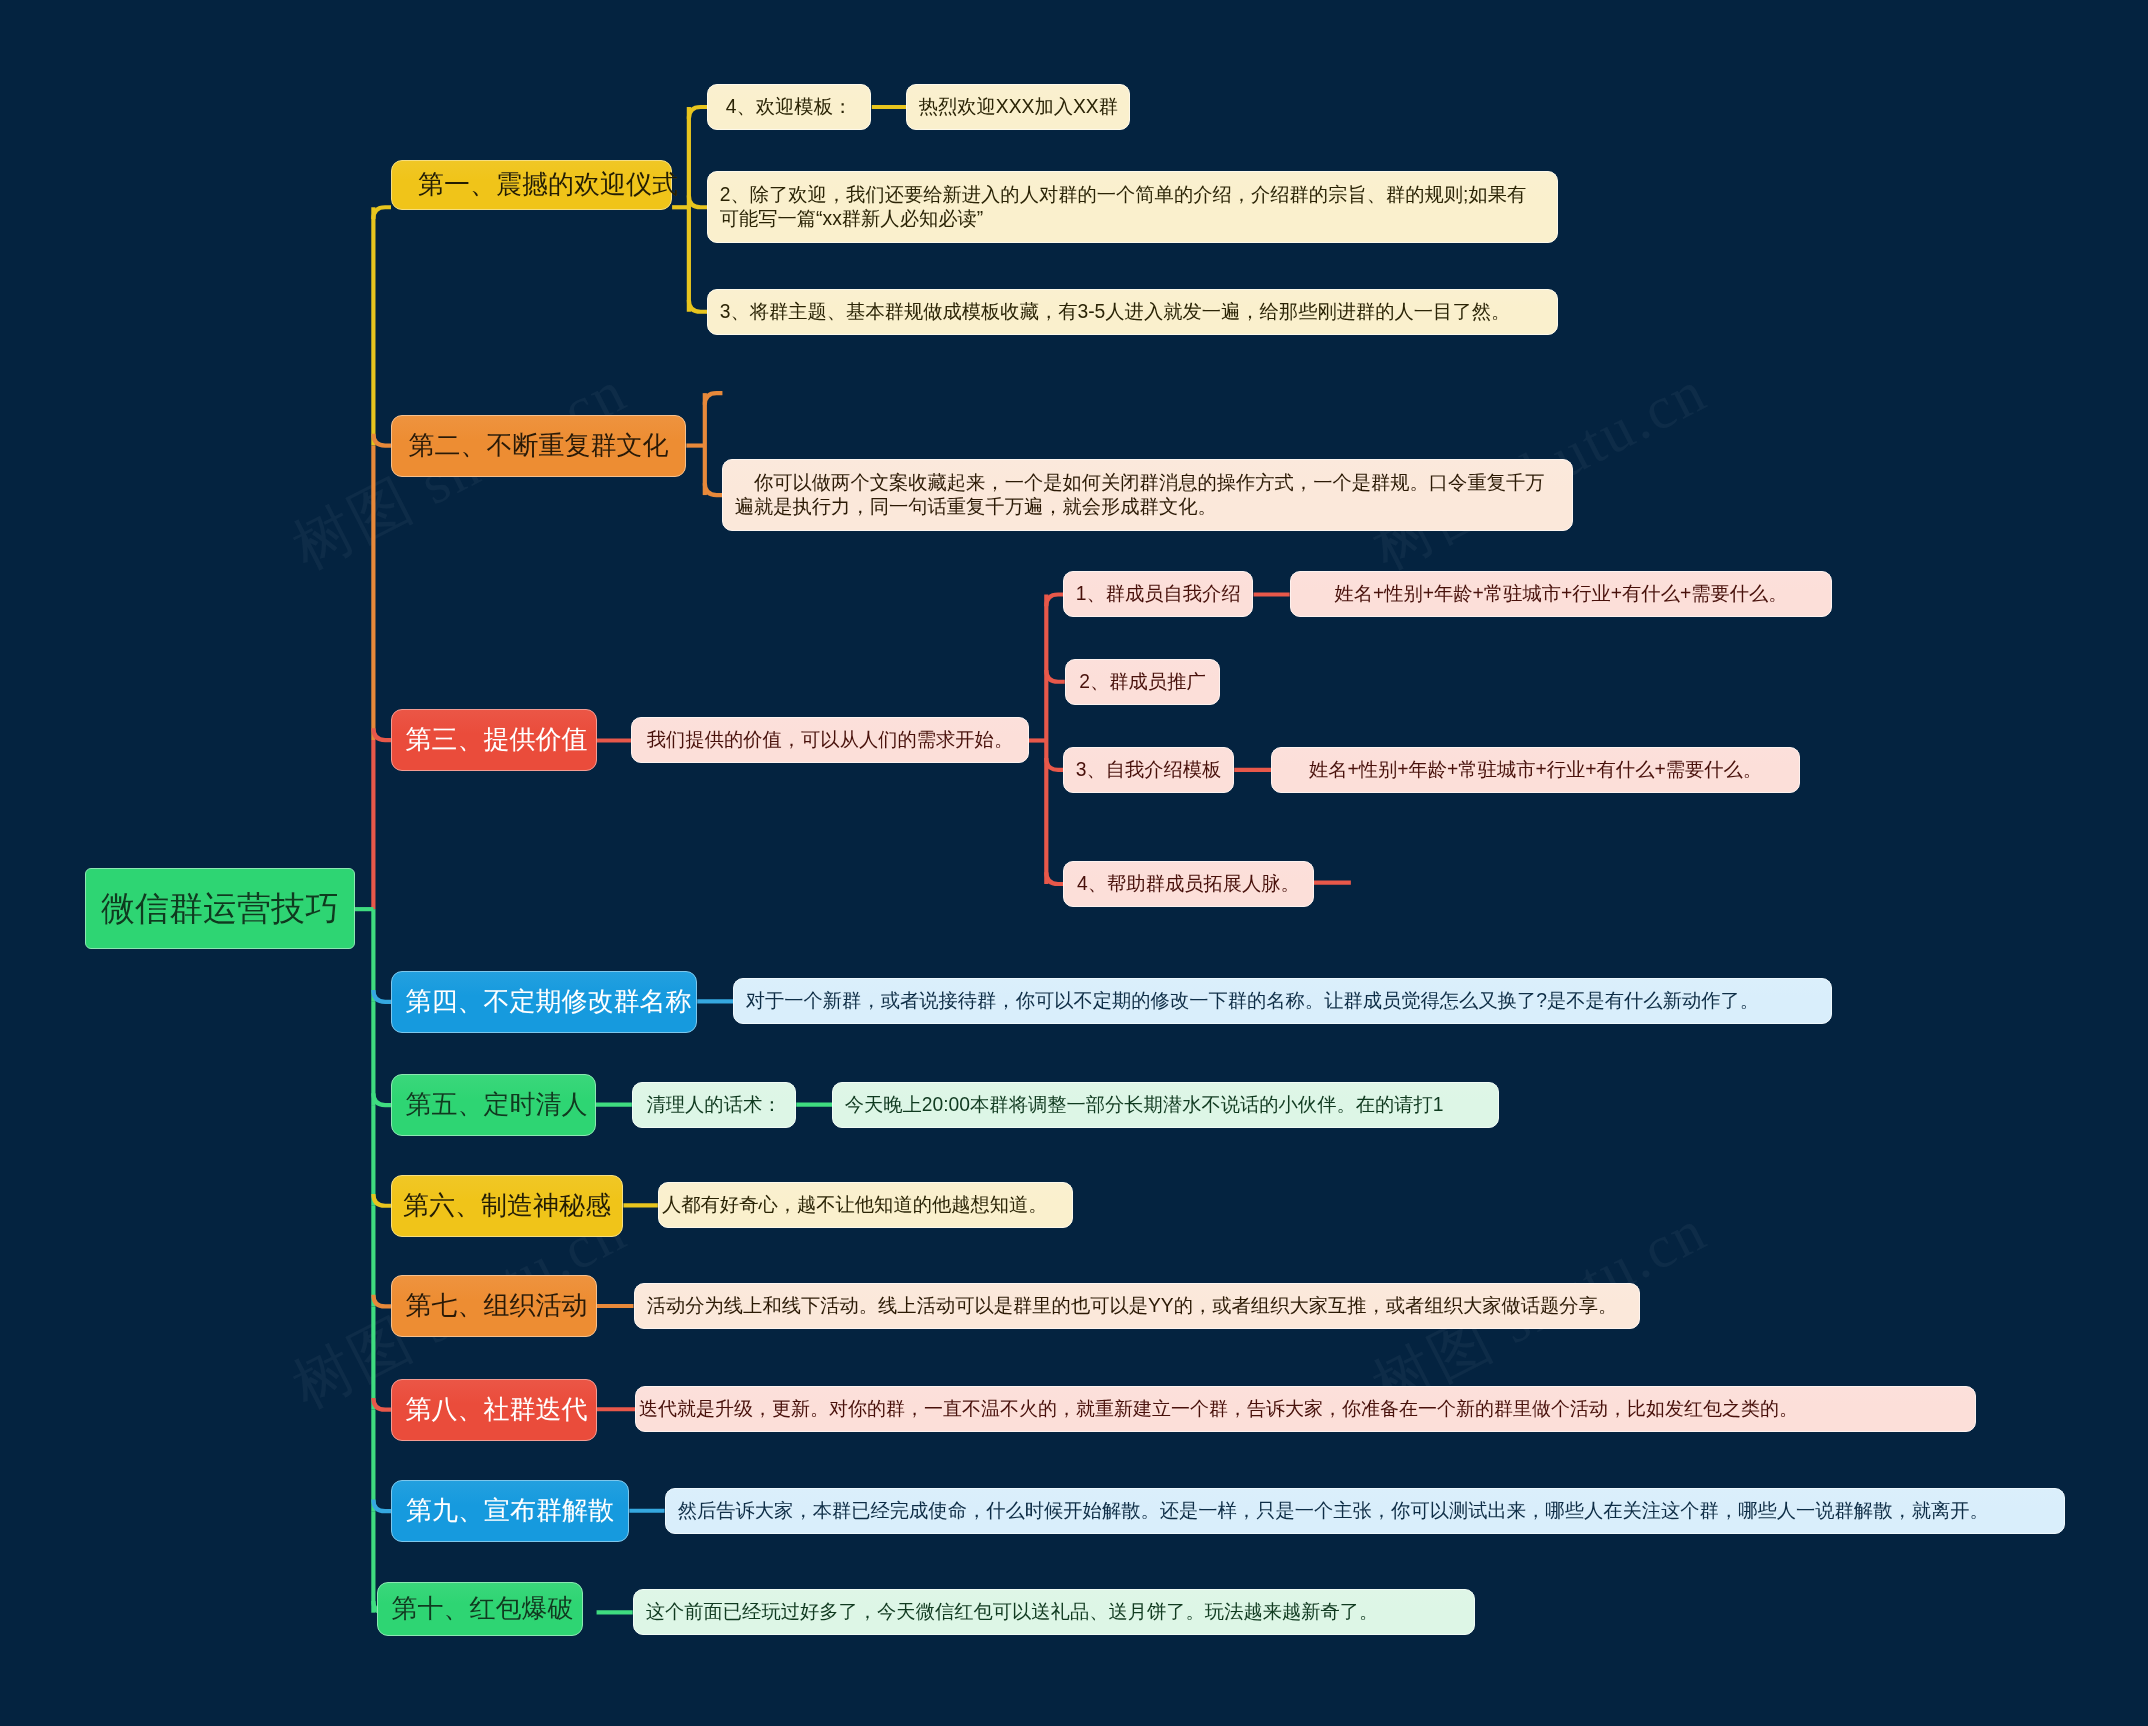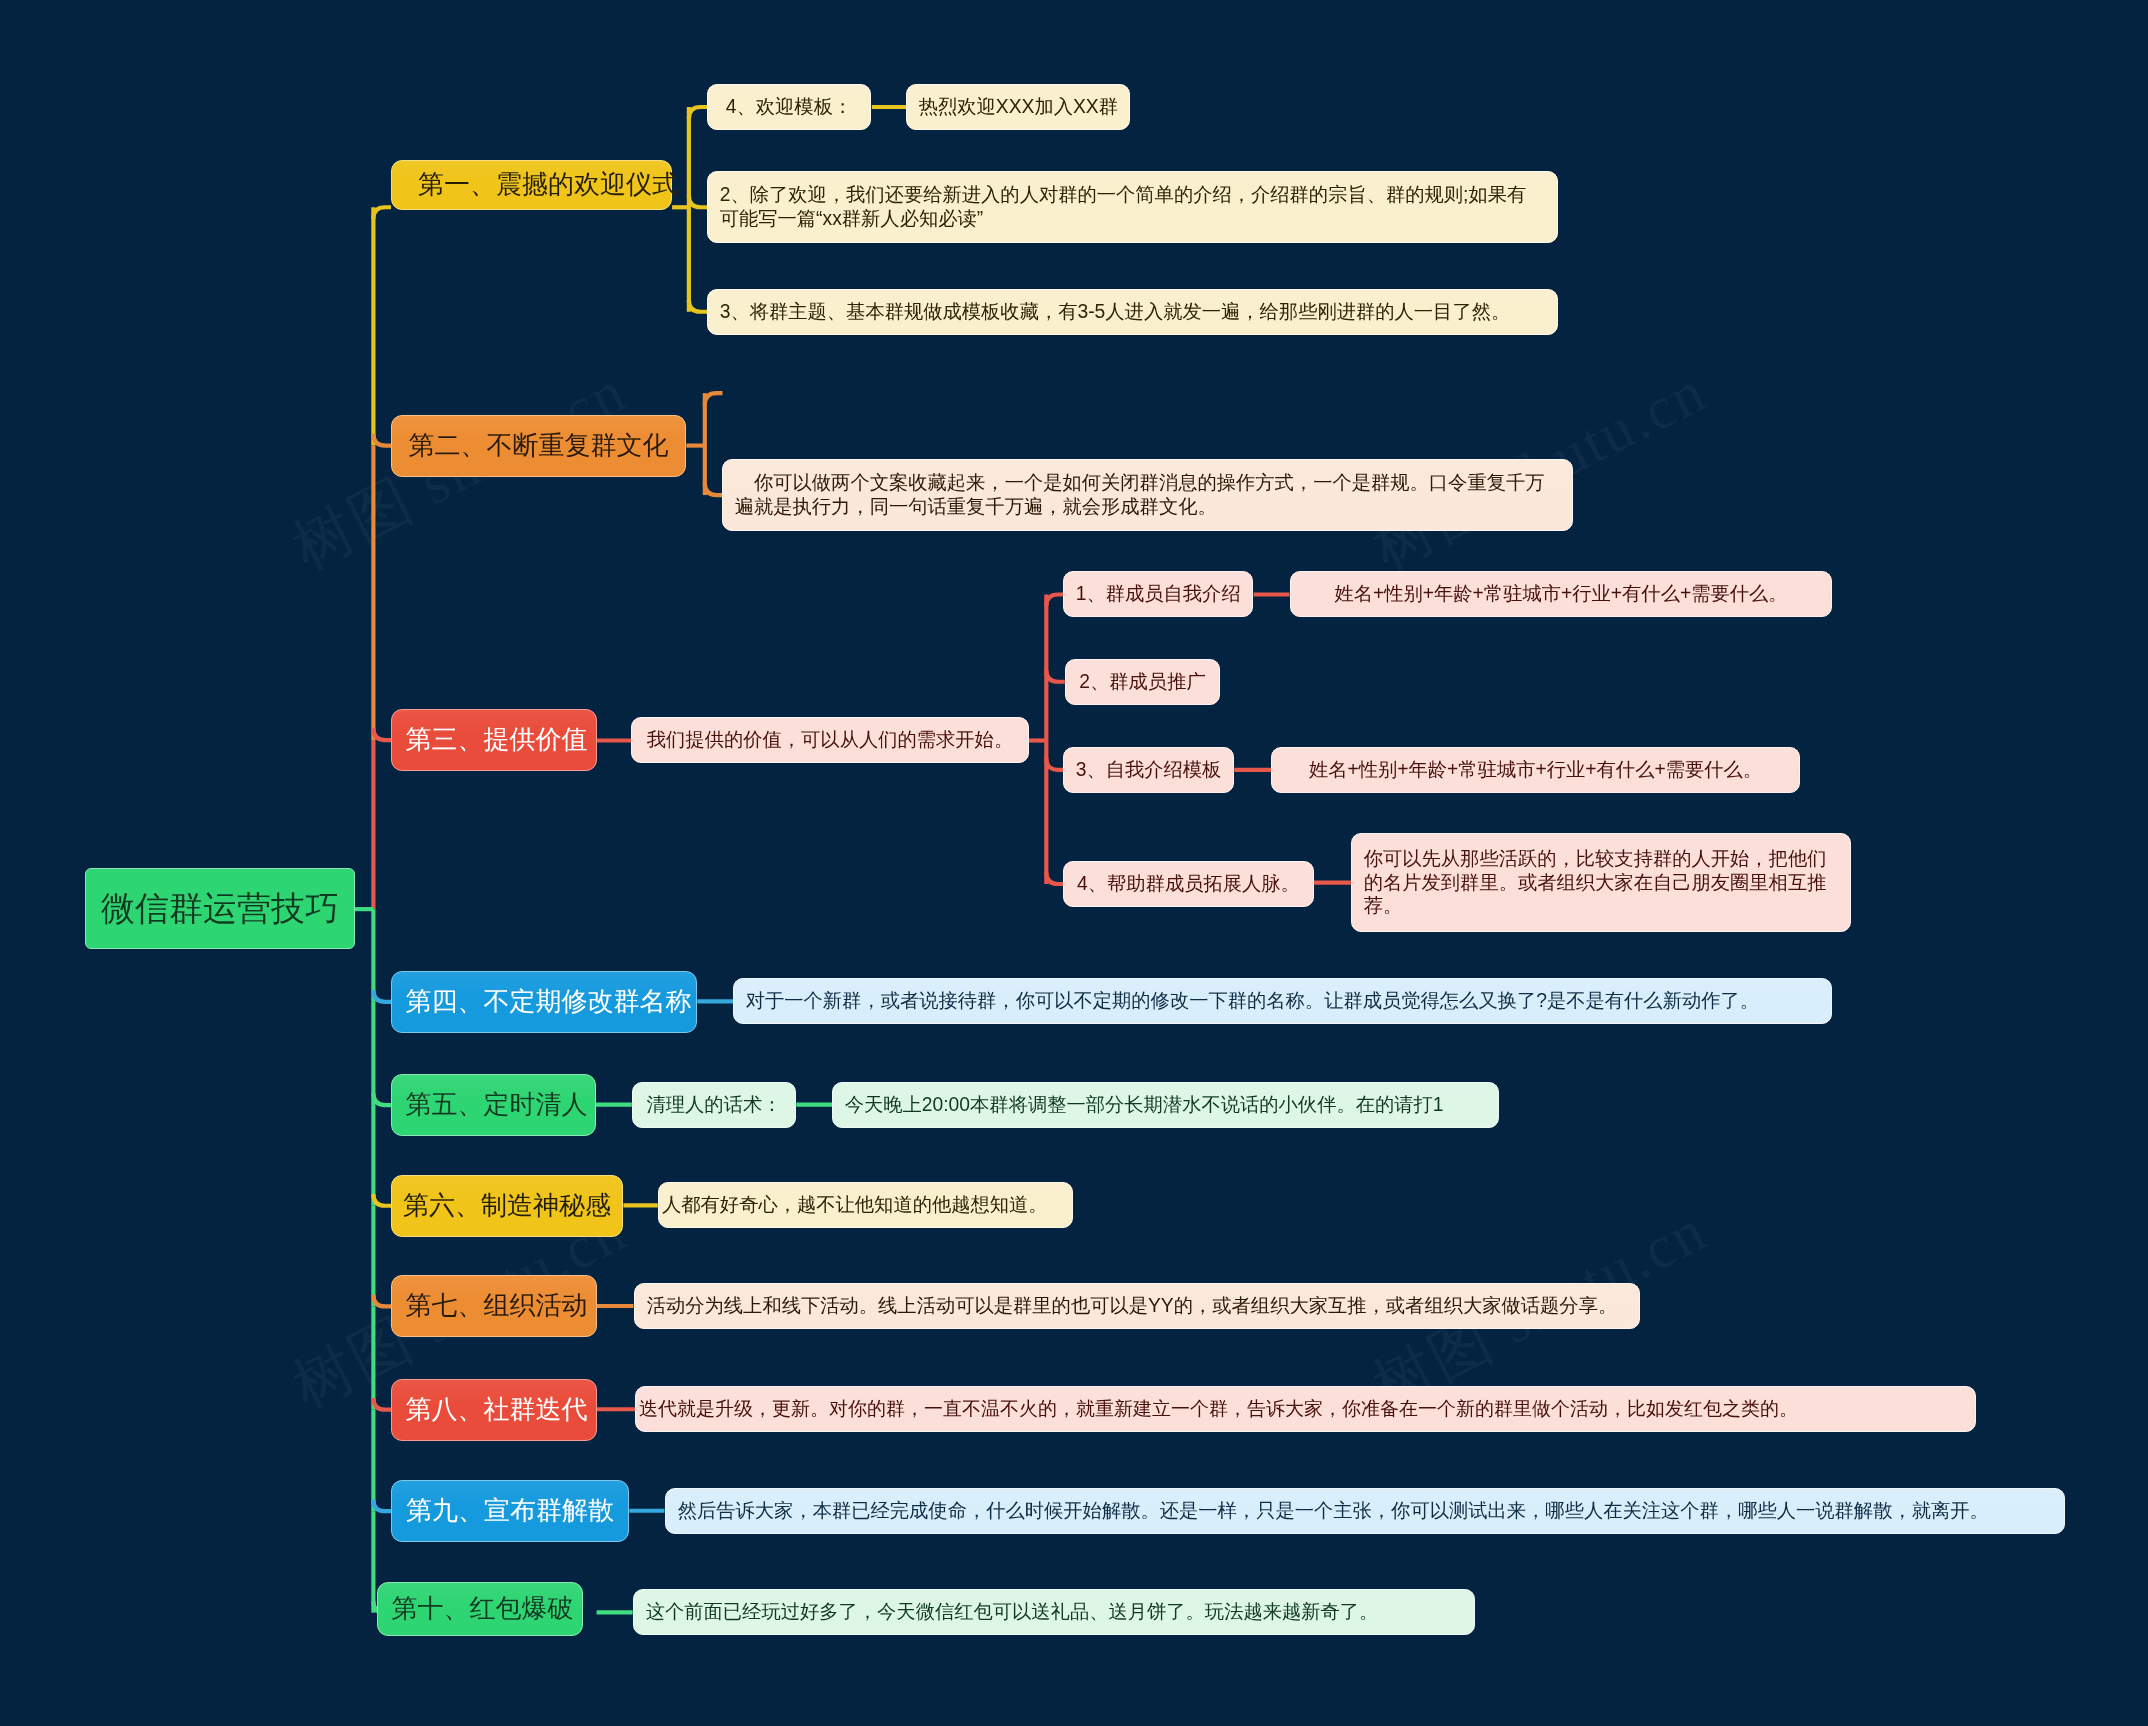--- a/index.html
+++ b/index.html
@@ -127,25 +127,20 @@
     </div>
 <div class="node leaf mid" style="left:1063px;top:747px;width:171px;height:46px;background:linear-gradient(180deg,#fce0db 0%,#fcdfd9 40%,#fcdfd9 100%);background-color:#fcdfd9;color:#48100a;border:0.8px solid #fdf2ef;font-size:19.3px;padding:0 11.7px;text-align:center;">
       <span class="t">3、自我介绍模板</span>
     </div>
 <div class="node leaf mid" style="left:1271px;top:747px;width:529px;height:46px;background:linear-gradient(180deg,#fce0db 0%,#fcdfd9 40%,#fcdfd9 100%);background-color:#fcdfd9;color:#48100a;border:0.8px solid #fdf2ef;font-size:19.3px;padding:0 11.7px;text-align:center;">
       <span class="t">姓名+性别+年龄+常驻城市+行业+有什么+需要什么。</span>
     </div>
 <div class="node leaf mid" style="left:1063px;top:861px;width:251px;height:46px;background:linear-gradient(180deg,#fce0db 0%,#fcdfd9 40%,#fcdfd9 100%);background-color:#fcdfd9;color:#48100a;border:0.8px solid #fdf2ef;font-size:19.3px;padding:0 11.7px;text-align:center;">
       <span class="t">4、帮助群成员拓展人脉。</span>
     </div>
-<div class="node leaf" style="left:1351px;top:833px;width:500px;height:99px;background:linear-gradient(180deg,#fce0db 0%,#fcdfd9 40%,#fcdfd9 100%);background-color:#fcdfd9;color:#48100a;border:0.8px solid #fdf2ef;font-size:19.3px;padding:0 11.7px;">
-      <span class="t">你可以先从那些活跃的，比较支持群的人开始，把他们
-的名片发到群里。或者组织大家在自己朋友圈里相互推
-荐。</span>
-    </div>
 <div class="node bar" style="left:391px;top:971px;width:306px;height:62px;background:linear-gradient(180deg,#23a0df 0%,#169ade 40%,#169ade 100%);background-color:#169ade;color:#ffffff;border:0.8px solid #7ec7ec;font-size:26px;padding:0 13.4px;">
       <span class="t">第四、不定期修改群名称</span>
     </div>
 <div class="node leaf" style="left:733px;top:978px;width:1099px;height:46px;background:linear-gradient(180deg,#dbeffb 0%,#d9eefb 40%,#d9eefb 100%);background-color:#d9eefb;color:#0d2d46;border:0.8px solid #eff8fd;font-size:19.3px;padding:0 11.7px;">
       <span class="t">对于一个新群，或者说接待群，你可以不定期的修改一下群的名称。让群成员觉得怎么又换了?是不是有什么新动作了。</span>
     </div>
 <div class="node bar" style="left:391px;top:1074px;width:205px;height:62px;background:linear-gradient(180deg,#3ad77b 0%,#2ed573 40%,#2ed573 100%);background-color:#2ed573;color:#0d3b1e;border:0.8px solid #8ce7b2;font-size:26px;padding:0 13.4px;">
       <span class="t">第五、定时清人</span>
     </div>
 <div class="node leaf mid" style="left:632px;top:1082px;width:164px;height:46px;background:linear-gradient(180deg,#dff6e7 0%,#ddf6e6 40%,#ddf6e6 100%);background-color:#ddf6e6;color:#0f3a1f;border:0.8px solid #f1fbf5;font-size:19.3px;padding:0 11.7px;text-align:center;">

